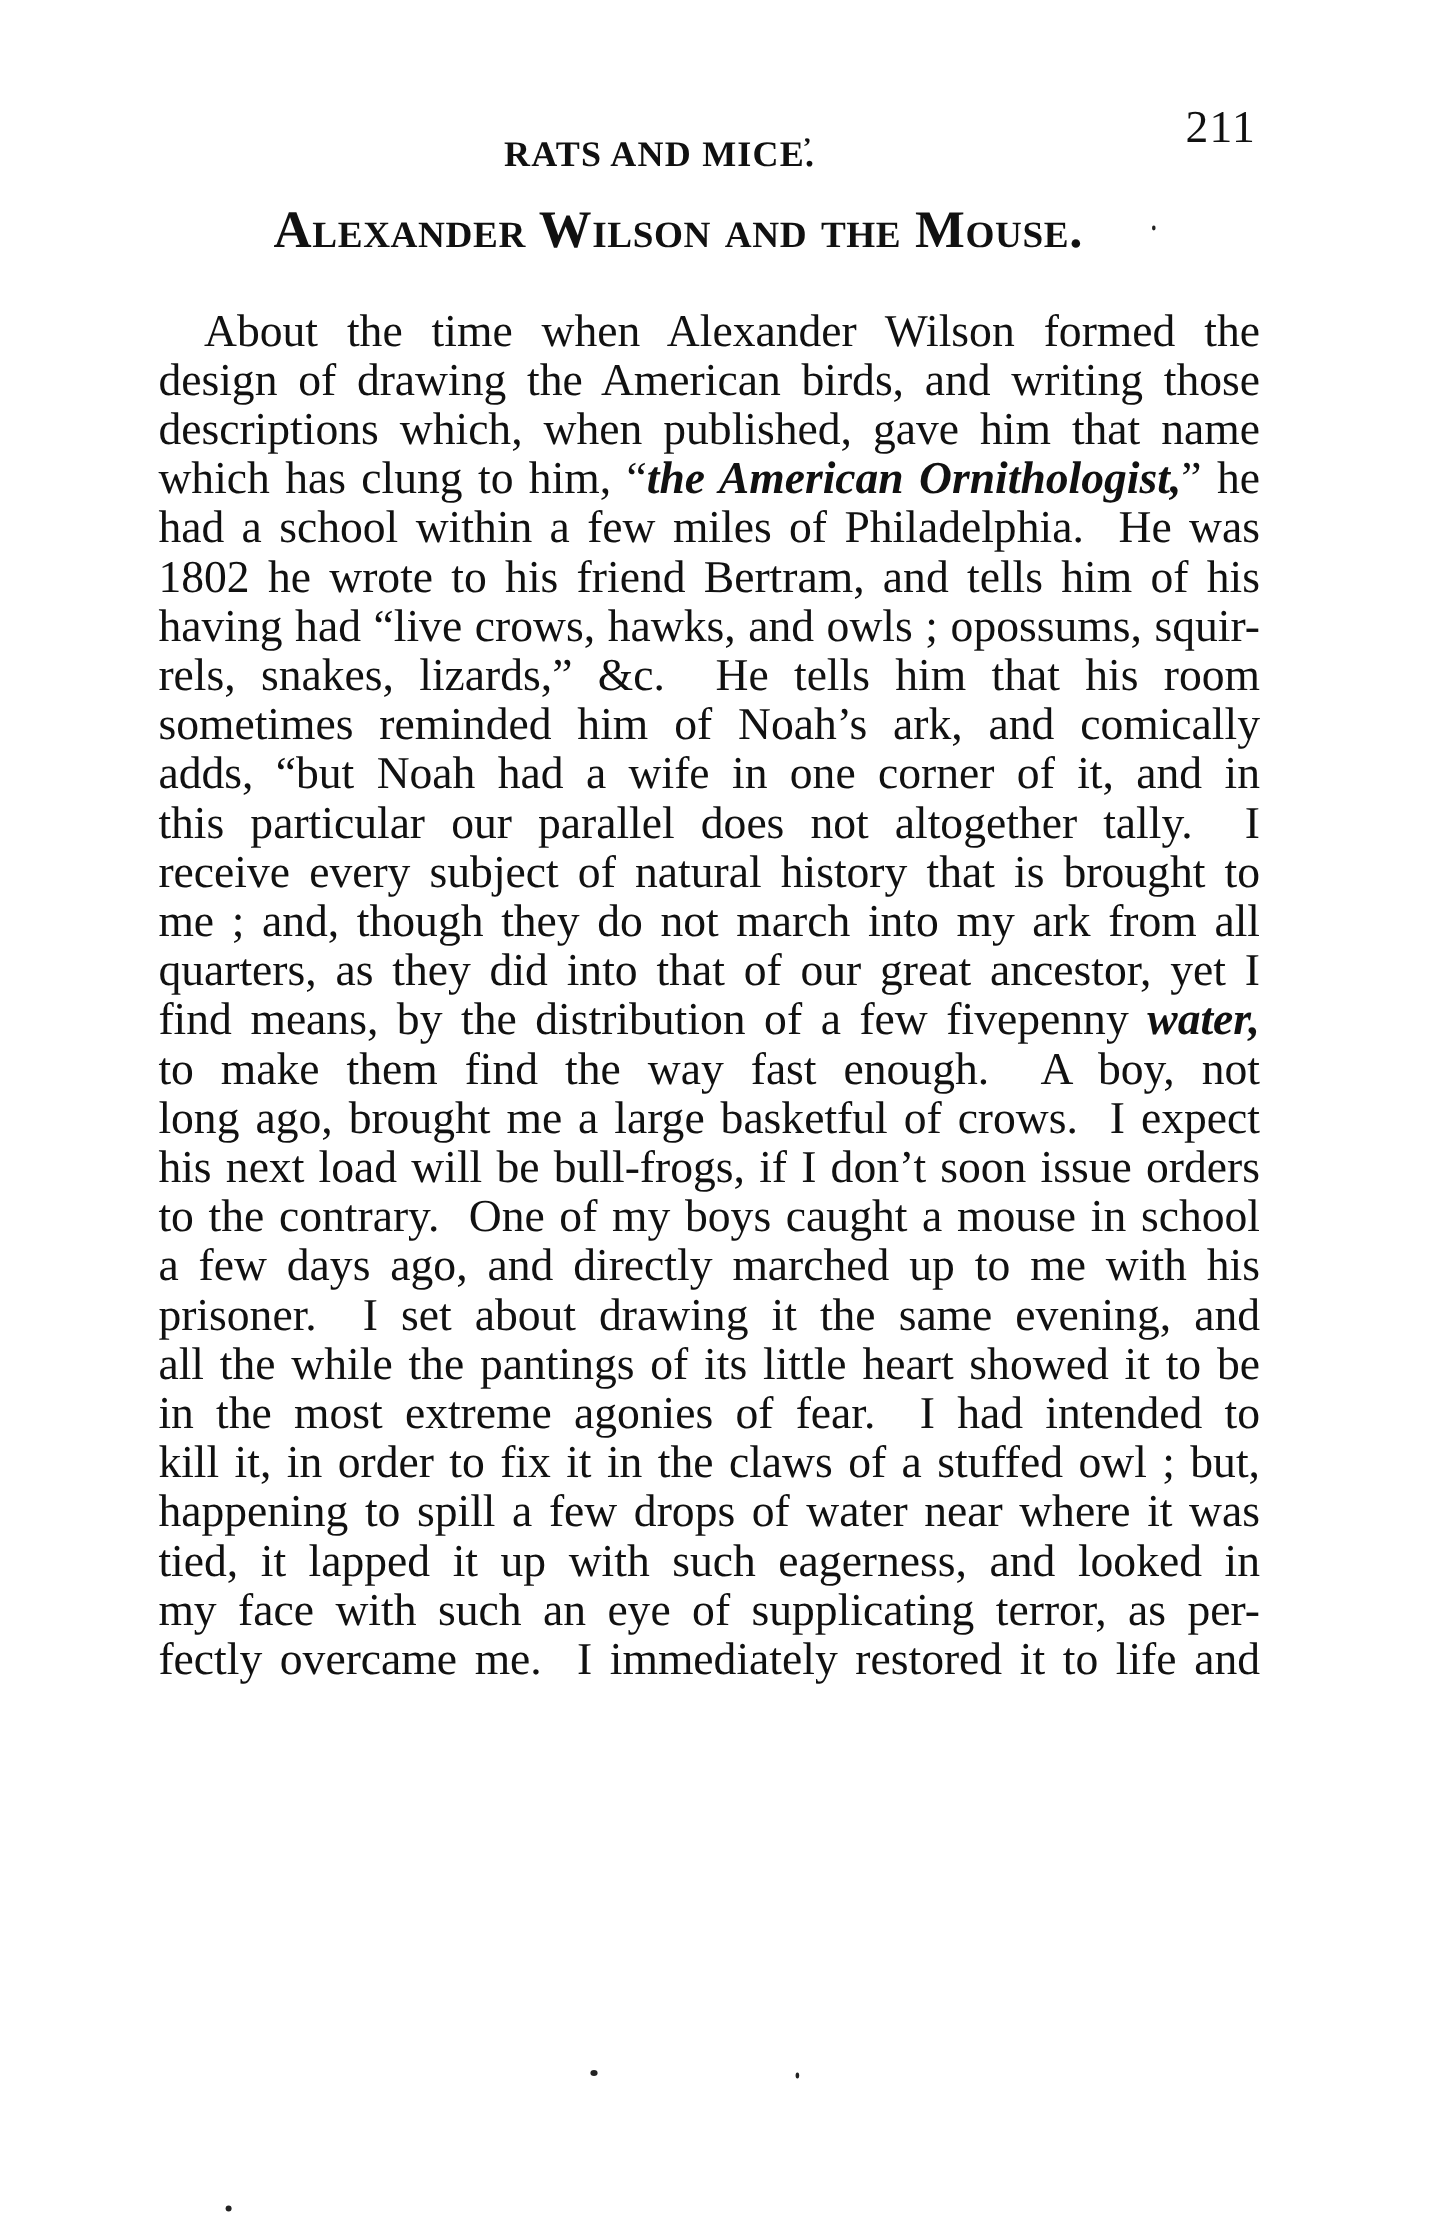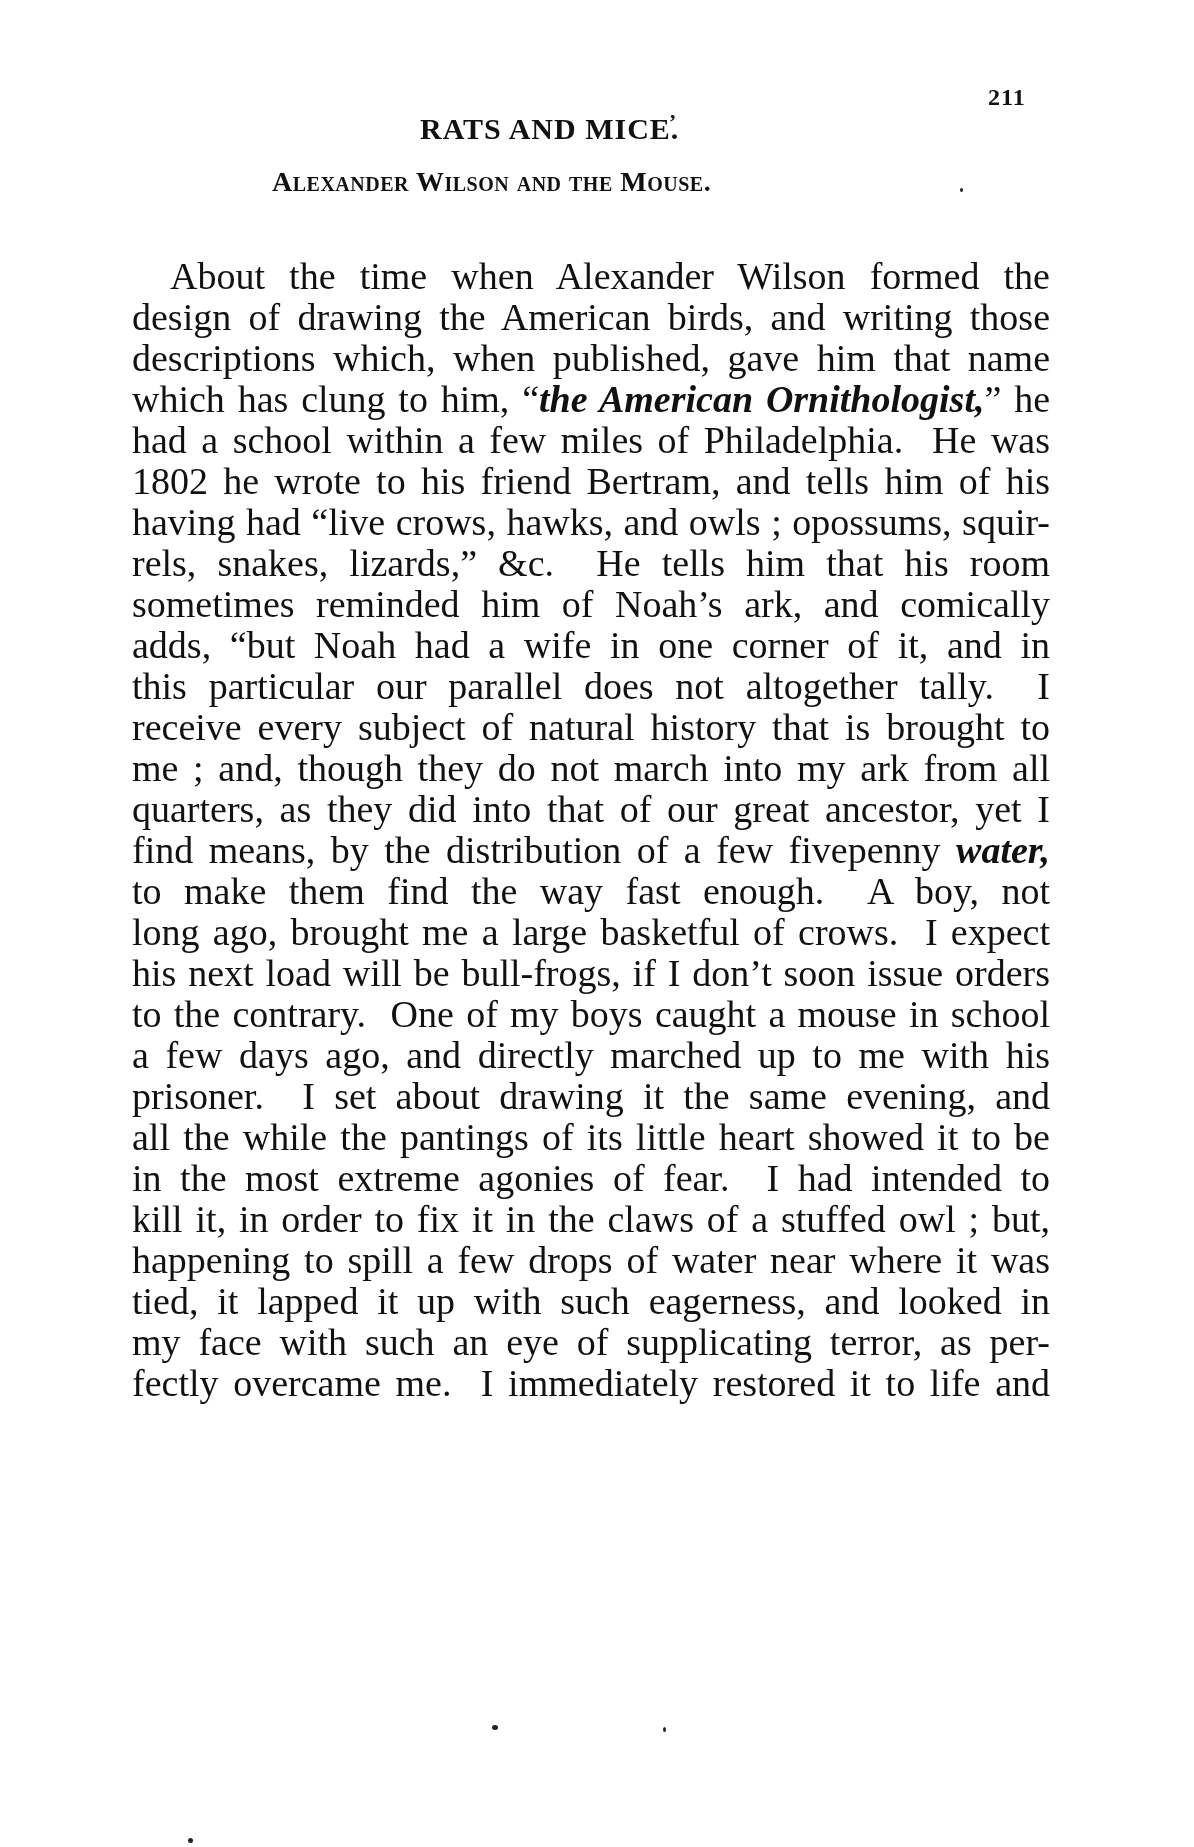--- a/index.html
+++ b/index.html
@@ -36,34 +36,33 @@
       position: absolute;
       top: 98px;
       left: 670px;
       font-size: 22px;
       font-weight: bold;
     }
     .page-number {
       position: absolute;
       top: 84px;
       left: 988px;
-      font-size: 24px;
-      font-weight: bold;
+      font-size: 38px;
+      font-weight: normal;
       letter-spacing: 1px;
     }
     .section-title {
       position: absolute;
       top: 166px;
       left: 228px;
-      font-size: 28px;
+      font-size: 44px;
       font-weight: bold;
       font-variant: small-caps;
       letter-spacing: 0.5px;
       white-space: nowrap;
-      margin-left: 44px;
     }
     .speck {
       position: absolute;
       width: 5px;
       height: 5px;
       background: #222222;
       border-radius: 50%;
     }
     .body-text {
       position: absolute;

